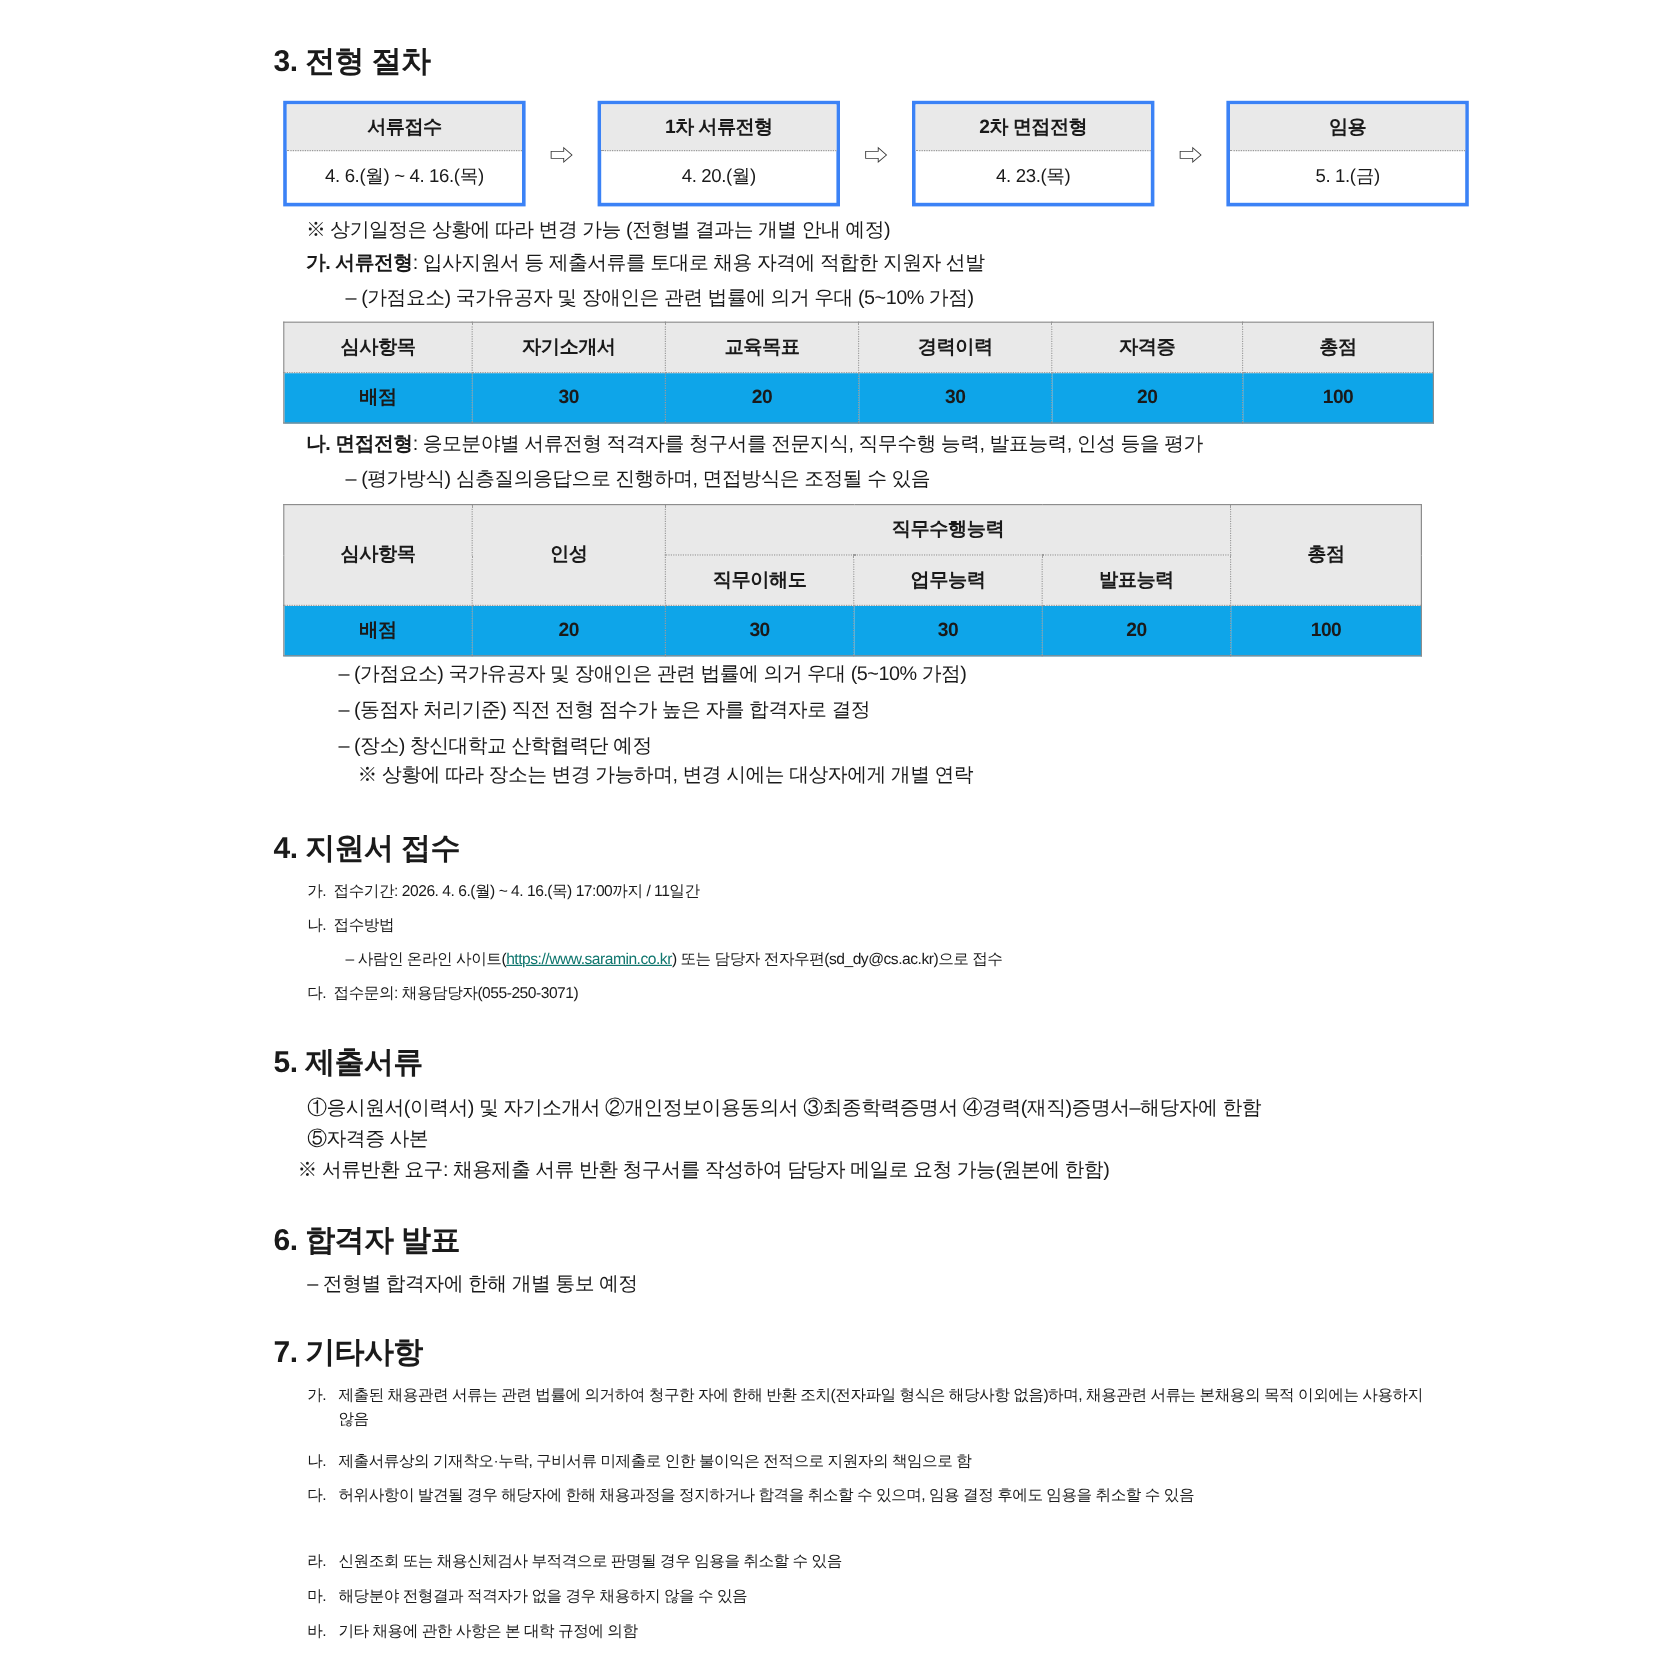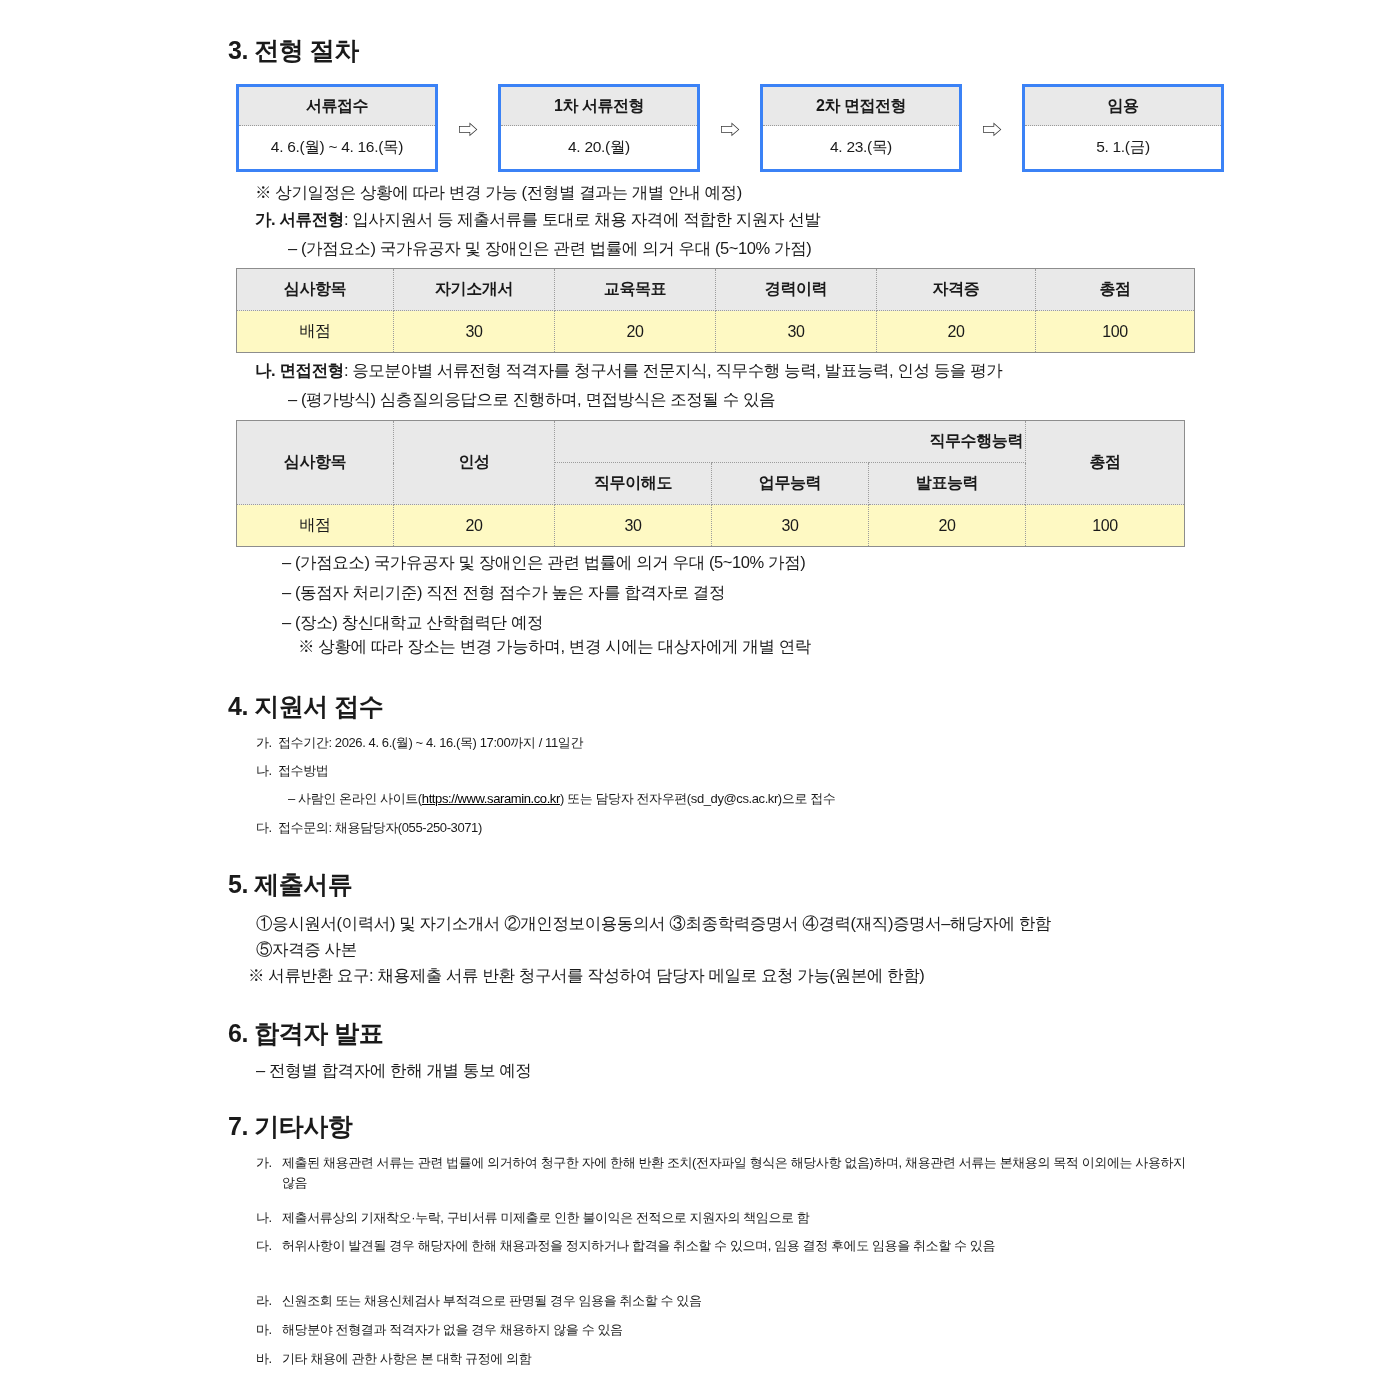--- a/index.html
+++ b/index.html
@@ -83,29 +83,29 @@
     text-align: center;
     font-size: 16px;
     letter-spacing: -0.4px;
     padding: 10px 2px;
   }
   table.score thead th {
     background: #e9e9e9;
     font-weight: bold;
   }
   table.score tbody td {
-    background: #fef9c3;
-    font-weight: normal;
+    background: #0ea5e9;
+    font-weight: bold;
   }
   table.score {
     border: 1px solid #8d8d8d;
   }
 
   a.link {
-    color: #000000;
+    color: #0f766e;
   }
   .para {
     font-size: 13px;
     letter-spacing: -0.4px;
     line-height: 1.5;
   }
   .para .lbl { display: inline-block; width: 22px; }
 </style>
 </head>
 <body>
@@ -176,21 +176,21 @@
     <span class="line bold">나. 면접전형</span><span class="line">: 응모분야별 서류전형 적격자를 청구서를 전문지식, 직무수행 능력, 발표능력, 인성 등을 평가</span>
   </div>
   <div class="block line" style="left:288px; top:387px;">– (평가방식) 심층질의응답으로 진행하며, 면접방식은 조정될 수 있음</div>
 
   <div class="block" style="left:236px; top:420px;">
     <table class="score" style="width:928px;">
       <thead>
         <tr>
           <th rowspan="2" style="width:152px;">심사항목</th>
           <th rowspan="2" style="width:156px;">인성</th>
-          <th colspan="3" style="width:466px;text-align:right;">직무수행능력</th>
+          <th colspan="3" style="width:466px;">직무수행능력</th>
           <th rowspan="2" style="width:154px;">총점</th>
         </tr>
         <tr>
           <th style="width:156px;">직무이해도</th>
           <th style="width:156px;">업무능력</th>
           <th style="width:154px;">발표능력</th>
         </tr>
       </thead>
       <tbody>
         <tr>

